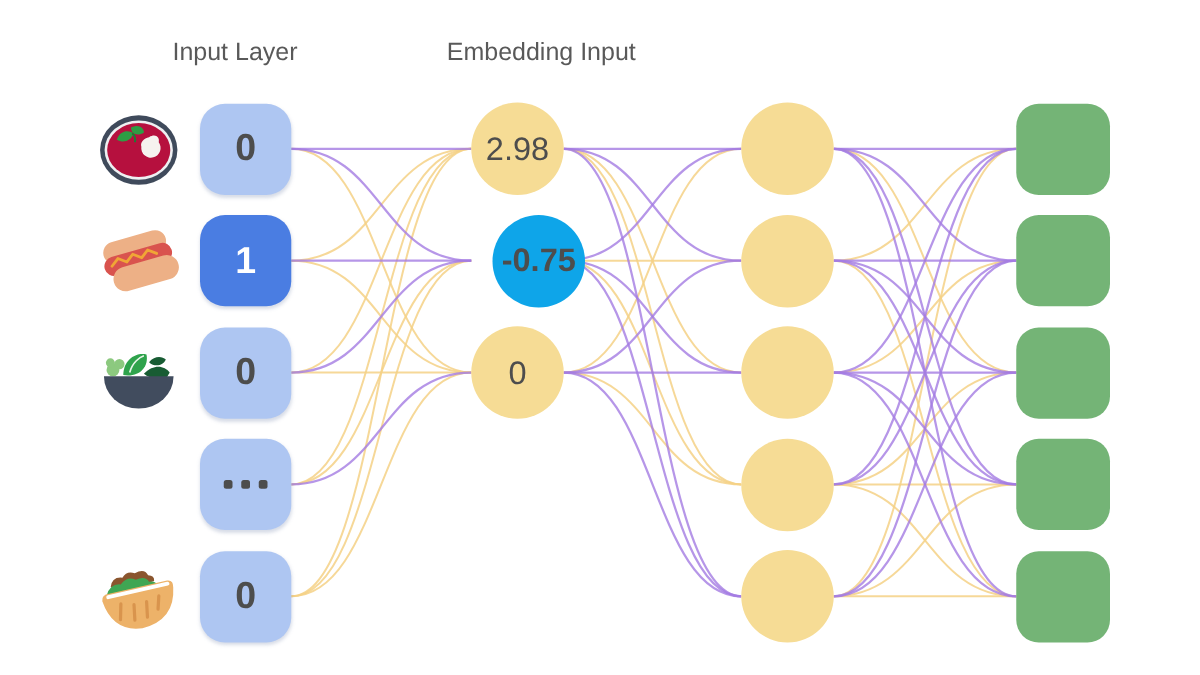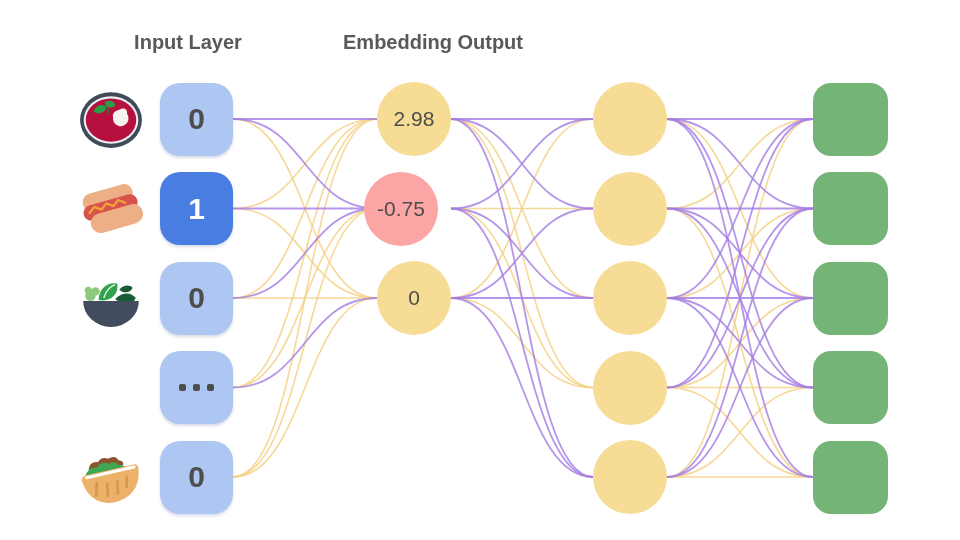--- a/index.html
+++ b/index.html
@@ -1,25 +1,25 @@
 <!DOCTYPE html>
 <html><head>
 <meta charset="utf-8">
 <style>
   html,body{margin:0;padding:0;background:#fff;}
   .canvas{position:relative;width:960px;height:540px;background:#ffffff;
           font-family:"Liberation Sans",sans-serif;overflow:hidden;}
   .canvas svg.edges{position:absolute;left:0;top:0;}
   .layer-title{position:absolute;top:31px;transform:translateX(-50%);
-          font-size:20px;font-weight:bold;color:#595959;white-space:nowrap;}
+          font-size:20px;font-weight:normal;color:#595959;white-space:nowrap;}
   .inbox{position:absolute;display:flex;align-items:center;justify-content:center;
           border-radius:20px;font-weight:bold;font-size:30px;
           box-shadow:0 2px 3px rgba(110,130,170,.28);}
   .circ{position:absolute;border-radius:50%;display:flex;align-items:center;
-          justify-content:center;font-size:21px;font-weight:400;}
+          justify-content:center;font-size:26px;font-weight:400;}
   .outbox{position:absolute;border-radius:18px;}
   .food-icon{position:absolute;}
   .dots{display:flex;gap:7px;}
   .dots span{width:7px;height:7px;border-radius:2px;background:#4d4d4d;}
 </style>
 </head>
 <body>
 
 <div class="canvas">
   <svg class="edges" width="960" height="540">
@@ -73,21 +73,21 @@
       <path d="M 667 298 C 740 298, 740 119, 813 119" fill="none" stroke="#a47ce2" stroke-width="1.8" stroke-opacity="0.8"></path>
       <path d="M 667 298 C 740 298, 740 298, 813 298" fill="none" stroke="#a47ce2" stroke-width="1.8" stroke-opacity="0.8"></path>
       <path d="M 667 298 C 740 298, 740 387.5, 813 387.5" fill="none" stroke="#a47ce2" stroke-width="1.8" stroke-opacity="0.8"></path>
       <path d="M 667 298 C 740 298, 740 477, 813 477" fill="none" stroke="#a47ce2" stroke-width="1.8" stroke-opacity="0.8"></path>
       <path d="M 667 387.5 C 740 387.5, 740 119, 813 119" fill="none" stroke="#a47ce2" stroke-width="1.8" stroke-opacity="0.8"></path>
       <path d="M 667 387.5 C 740 387.5, 740 208.5, 813 208.5" fill="none" stroke="#a47ce2" stroke-width="1.8" stroke-opacity="0.8"></path>
       <path d="M 667 477 C 740 477, 740 208.5, 813 208.5" fill="none" stroke="#a47ce2" stroke-width="1.8" stroke-opacity="0.8"></path>
       <path d="M 667 477 C 740 477, 740 298, 813 298" fill="none" stroke="#a47ce2" stroke-width="1.8" stroke-opacity="0.8"></path>
     </svg>
   <div class="layer-title" style="left:188px">Input Layer</div>
-  <div class="layer-title" style="left:433px">Embedding Output</div>
+  <div class="layer-title" style="left:433px">Embedding Input</div>
   <div id="nodes">
       <div class="food-icon" style="left: 78px; top: 86px; width: 66px; height: 66px;"><svg width="66" height="66" viewBox="0 0 64 64">
           <ellipse cx="32" cy="33" rx="30" ry="27" fill="#3f4a5b"></ellipse>
        <ellipse cx="32" cy="33" rx="26.5" ry="23" fill="#eef0f2"></ellipse>
        <ellipse cx="32" cy="33" rx="24.5" ry="21" fill="#b6103e"></ellipse>
        <path d="M40 23 c5 -3 8.5 0 7.5 4 a7.5 7.5 0 1 1 -13.5 3.5 c-1 -4 2 -6.5 6 -7.5 z" fill="#f6f2ef"></path>
        <path d="M15 25 c2 -7 9 -8 13 -5 c-2 6 -8 8 -13 5 z" fill="#2d9d44"></path>
        <path d="M26 15.5 c6 -3 10 0 10 4 c-5 3 -10 1 -10 -4 z" fill="#2d9d44"></path>
        <path d="M27 20 q3 3 2 7" stroke="#1f7a33" stroke-width="1.5" fill="none"></path>
         </svg></div>
@@ -123,21 +123,21 @@
           <g transform="rotate(-8 32 36)">
         <path d="M12 22 q2 -8 10 -6 q4 -5 10 -2 q8 -3 10 3 q5 1 4 5 l-10 2 q-12 3 -24 -2 z" fill="#8a552e"></path>
         <path d="M8 28 q4 -9 12 -7 q6 -6 12 -2 q8 -2 10 3 q6 0 6 4.5 l-40 5 z" fill="#3fa653"></path>
         <path d="M4 32 Q4 27 10 27 L56 23 Q61 23 60 29 Q58 54 32 57 Q9 57 4 32 z" fill="#edb269"></path>
         <path d="M9 29.5 L56 25.5" stroke="#ffffff" stroke-width="3" fill="none" stroke-linecap="round"></path>
         <path d="M18 36 l-2 12 M28 38 l-1 12 M38 37 l-1 12 M48 34 l-2 10" stroke="#d9944d" stroke-width="2.5" stroke-linecap="round" fill="none"></path>
        </g>
         </svg></div>
       <div class="inbox" style="left: 160px; top: 440.5px; width: 73px; height: 73px; background: rgb(174, 198, 242); color: rgb(77, 77, 77);">0</div>
       <div class="circ" style="left: 377px; top: 82px; width: 74px; height: 74px; background: rgb(246, 220, 149); color: rgb(77, 77, 77);">2.98</div>
-      <div class="circ" style="left: 364px; top: 171.5px; width: 74px; height: 74px; background: #fca5a5; color: rgb(77, 77, 77);">-0.75</div>
+      <div class="circ" style="left: 394px; top: 171.5px; width: 74px; height: 74px; background: #0ea5e9; color: rgb(77, 77, 77); font-weight: bold;">-0.75</div>
       <div class="circ" style="left: 377px; top: 261px; width: 74px; height: 74px; background: rgb(246, 220, 149); color: rgb(77, 77, 77);">0</div>
       <div class="circ" style="left: 593px; top: 82px; width: 74px; height: 74px; background: rgb(246, 220, 149);"></div>
       <div class="circ" style="left: 593px; top: 171.5px; width: 74px; height: 74px; background: rgb(246, 220, 149);"></div>
       <div class="circ" style="left: 593px; top: 261px; width: 74px; height: 74px; background: rgb(246, 220, 149);"></div>
       <div class="circ" style="left: 593px; top: 350.5px; width: 74px; height: 74px; background: rgb(246, 220, 149);"></div>
       <div class="circ" style="left: 593px; top: 440px; width: 74px; height: 74px; background: rgb(246, 220, 149);"></div>
       <div class="outbox" style="left: 813px; top: 82.5px; width: 75px; height: 73px; background: rgb(116, 180, 118);"></div>
       <div class="outbox" style="left: 813px; top: 172px; width: 75px; height: 73px; background: rgb(116, 180, 118);"></div>
       <div class="outbox" style="left: 813px; top: 261.5px; width: 75px; height: 73px; background: rgb(116, 180, 118);"></div>
       <div class="outbox" style="left: 813px; top: 351px; width: 75px; height: 73px; background: rgb(116, 180, 118);"></div>

